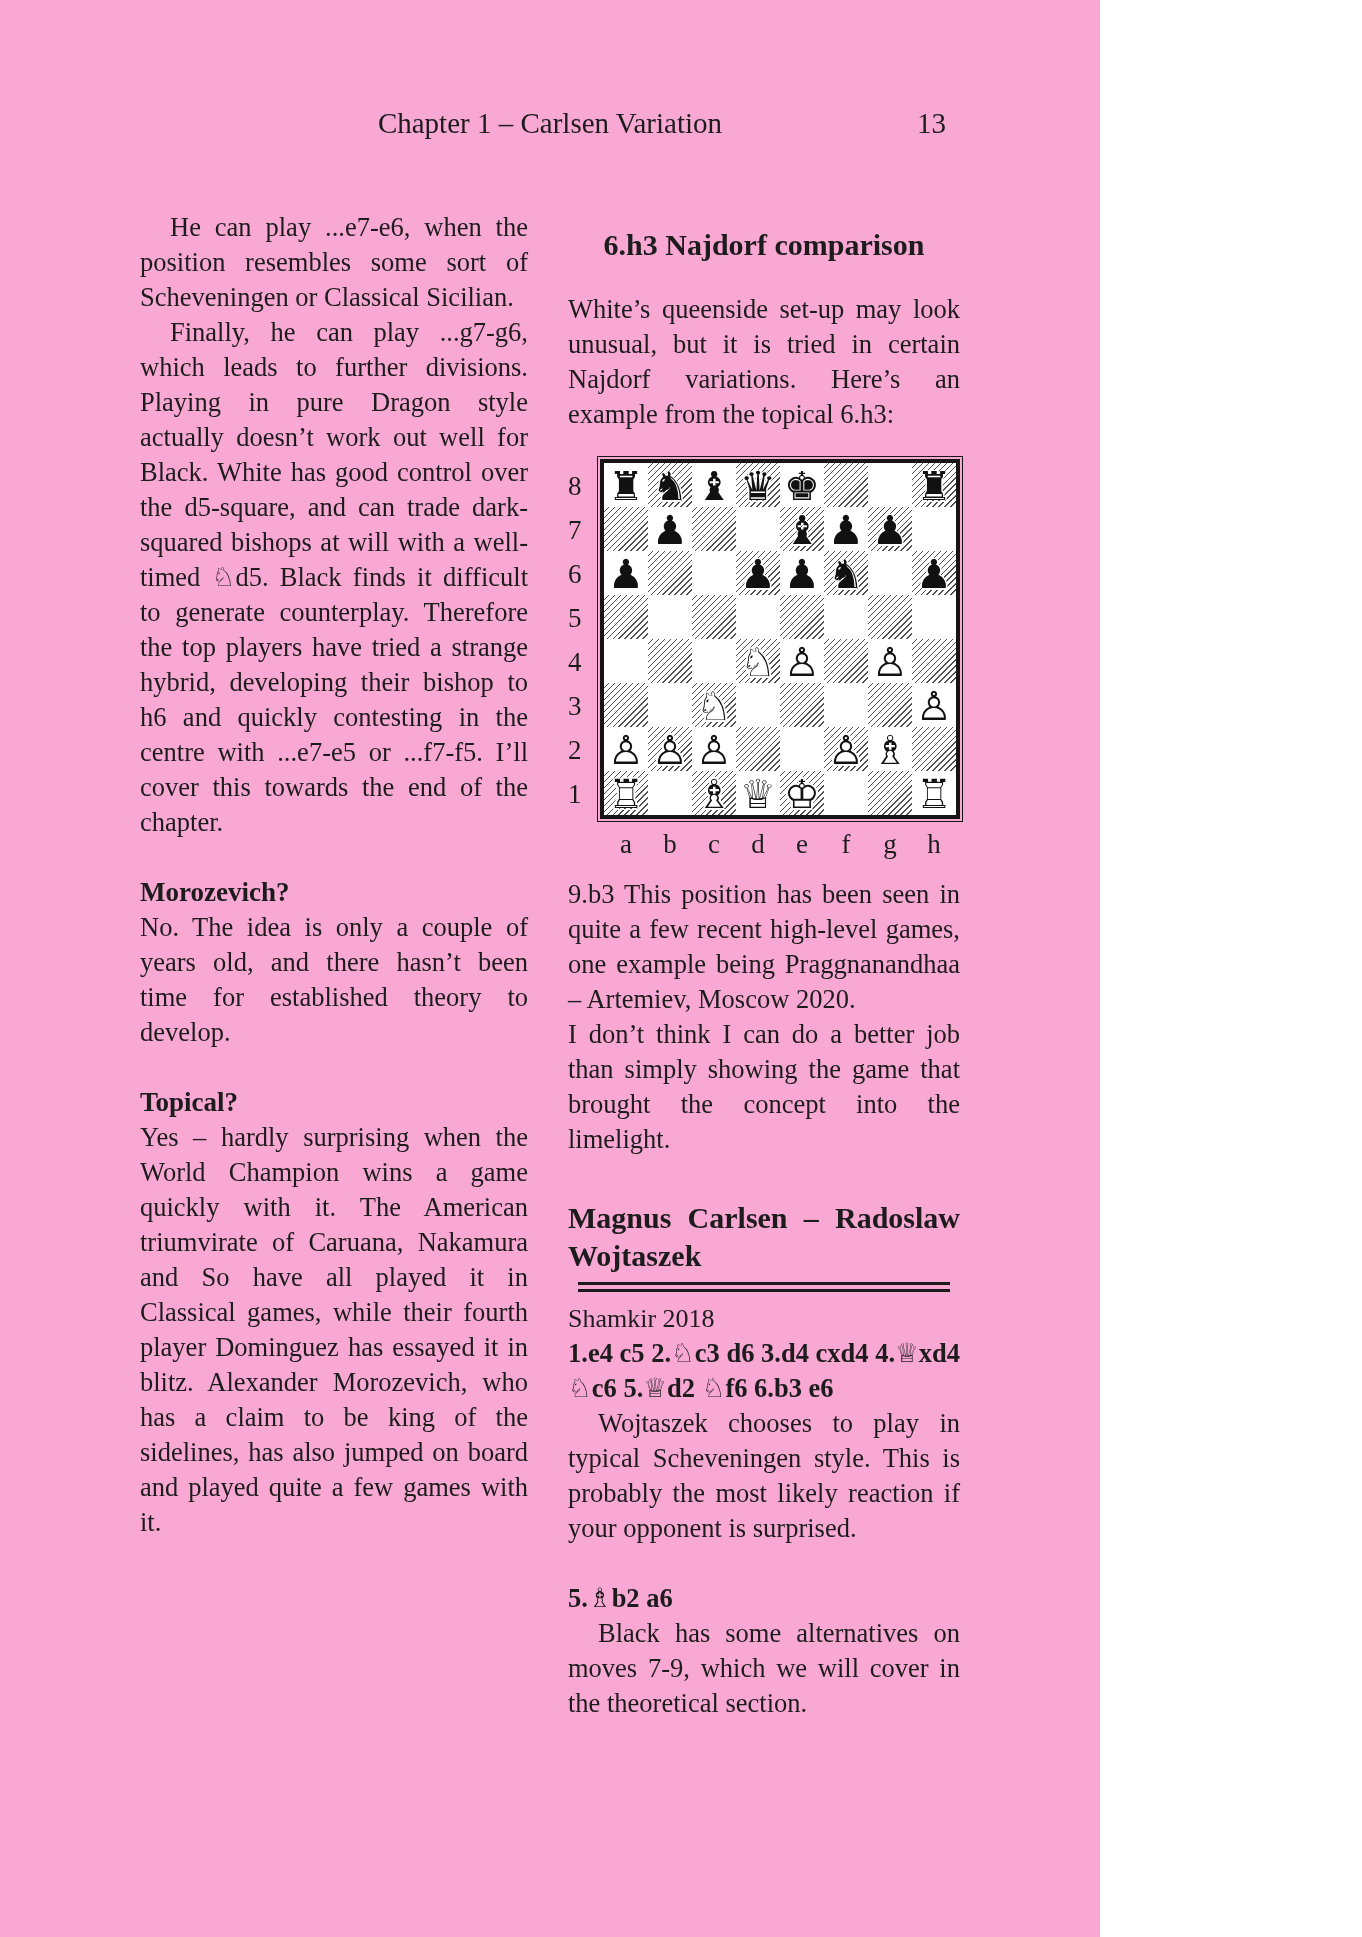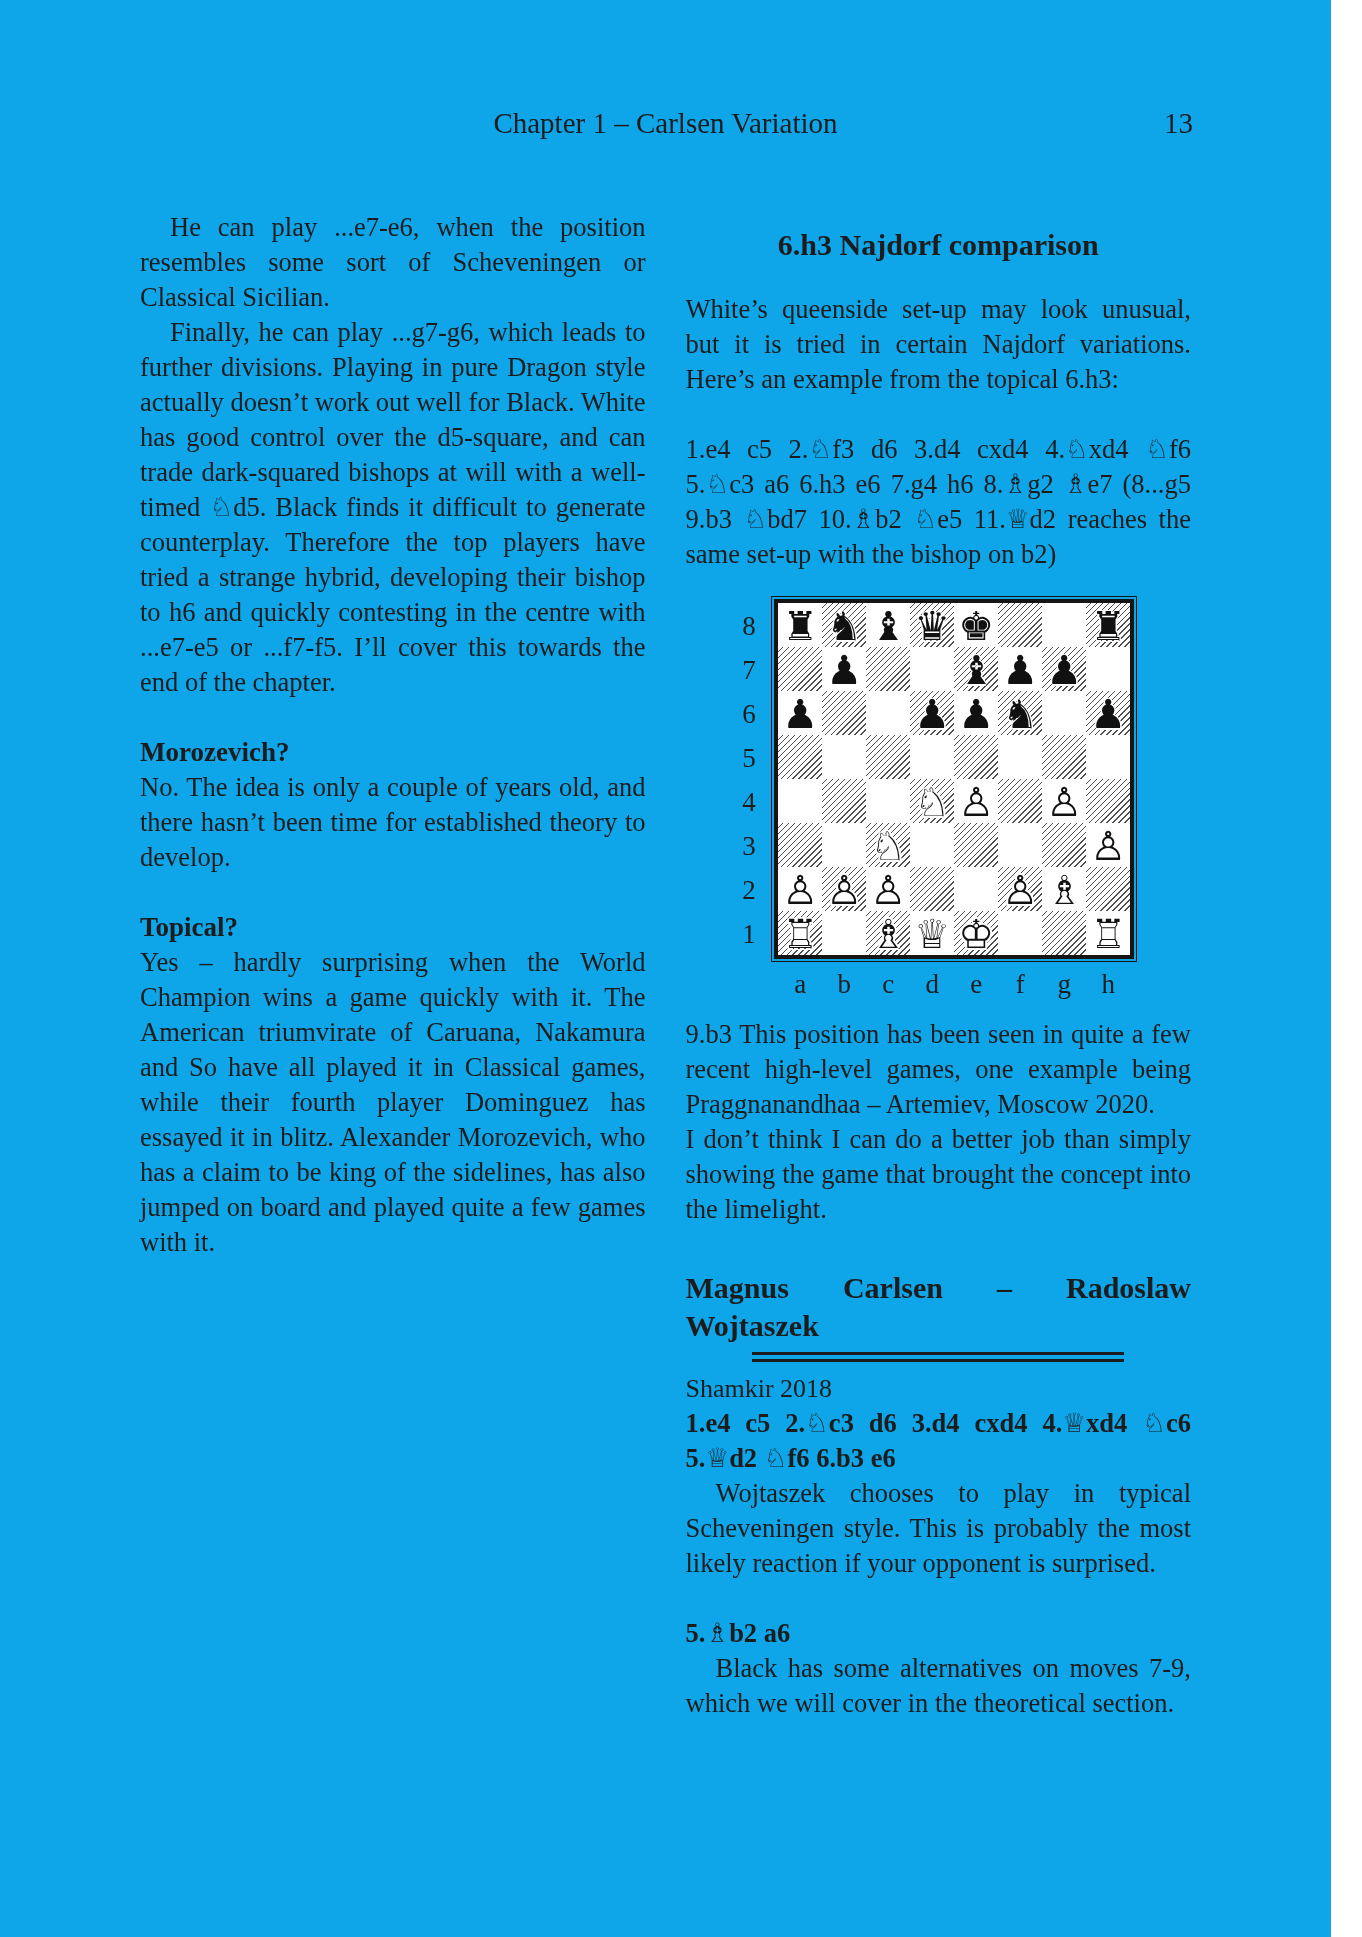--- a/index.html
+++ b/index.html
@@ -1,40 +1,40 @@
 <!DOCTYPE html>
 <html><head>
 <meta charset="utf-8">
 <style>
   html,body{margin:0;padding:0;background:#ffffff;}
   .page{
     position:relative;
-    width:1331px;
+    width:1100px;
     height:1937px;
-    background:#0ea5e9;
+    background:#f9a8d4;
     color:#1c1c1c;
     font-family:"Liberation Serif","DejaVu Serif","DejaVu Sans",serif;
     font-size:26.5px;
     line-height:35px;
     overflow:hidden;
   }
   
   .runhead{
     position:relative;
     padding-top:106px;
     height:40px;
   }
   .chapter-title{
     text-align:center;
     font-size:29px;
   }
   .page-number{
     position:absolute;
     top:106px;
-    right:138px;
+    right:154px;
     font-size:29px;
   }
   
   .columns{
     display:flex;
     gap:40px;
     margin:64px 140px 0 140px;
   }
   .col{width:521px;}
   .col p{margin:0;text-align:justify;}
@@ -144,21 +144,20 @@
       <p class="indent">Finally, he can play ...g7-g6, which leads to further divisions. Playing in pure Dragon style actually doesn’t work out well for Black. White has good control over the d5-square, and can trade dark-squared bishops at will with a well-timed ♘d5. Black finds it difficult to generate counterplay. Therefore the top players have tried a strange hybrid, developing their bishop to h6 and quickly contesting in the centre with ...e7-e5 or ...f7-f5. I’ll cover this towards the end of the chapter.</p>
       <h3 class="qhead">Morozevich?</h3>
       <p>No. The idea is only a couple of years old, and there hasn’t been time for established theory to develop.</p>
       <h3 class="qhead">Topical?</h3>
       <p>Yes – hardly surprising when the World Champion wins a game quickly with it. The American triumvirate of Caruana, Nakamura and So have all played it in Classical games, while their fourth player Dominguez has essayed it in blitz. Alexander Morozevich, who has a claim to be king of the sidelines, has also jumped on board and played quite a few games with it.</p>
     </div>
 
     <div class="col">
       <h2 class="chead">6.h3 Najdorf comparison</h2>
       <p>White’s queenside set-up may look unusual, but it is tried in certain Najdorf variations. Here’s an example from the topical 6.h3:</p>
-      <p class="moves gap">1.e4 c5 2.♘f3 d6 3.d4 cxd4 4.♘xd4 ♘f6 5.♘c3 a6 6.h3 e6 7.g4 h6 8.♗g2 ♗e7 (8...g5 9.b3 ♘bd7 10.♗b2 ♘e5 11.♕d2 reaches the same set-up with the bishop on b2)</p>
 
       <div class="diagram">
         <div class="board-row">
           <div class="ranks">
               <div class="rank-label">8</div>
               <div class="rank-label">7</div>
               <div class="rank-label">6</div>
               <div class="rank-label">5</div>
               <div class="rank-label">4</div>
               <div class="rank-label">3</div>

